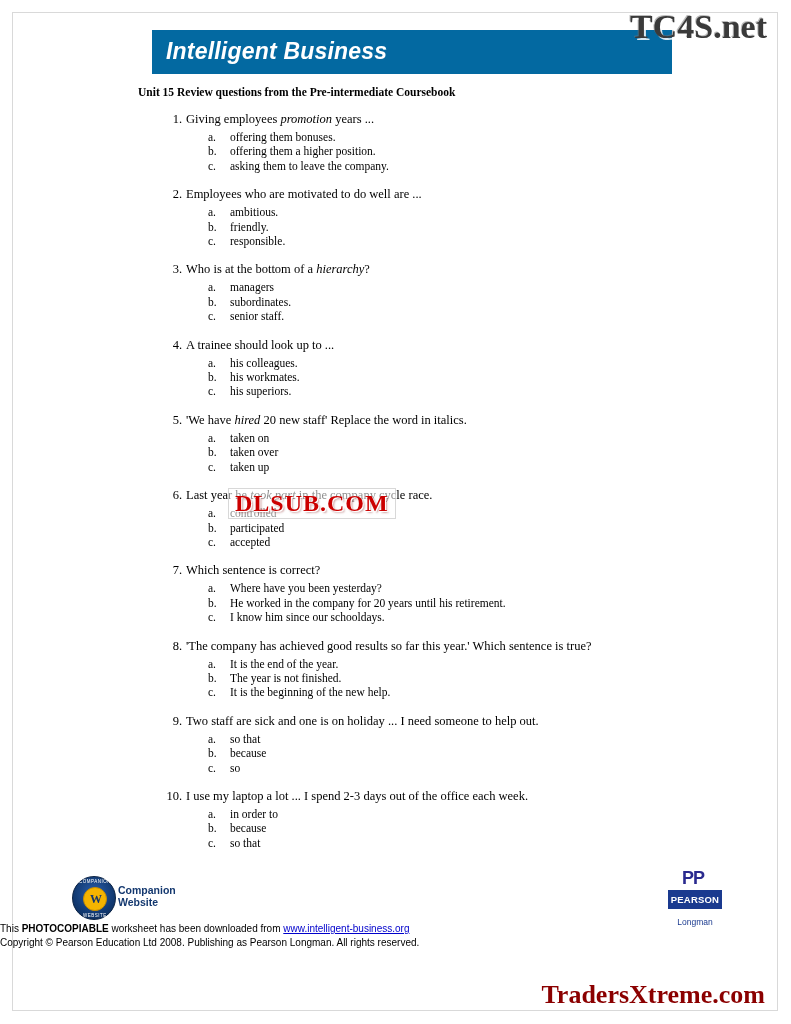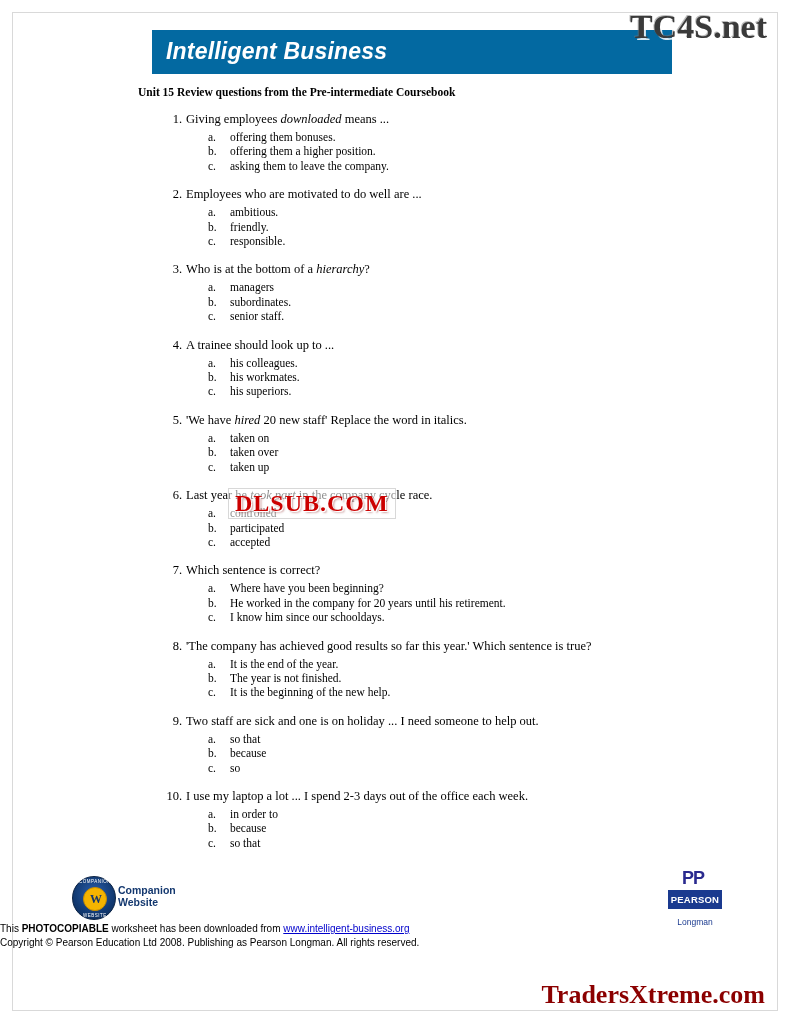--- a/index.html
+++ b/index.html
@@ -294,21 +294,21 @@
   <div class="banner">
     <div class="banner-title">Intelligent Business</div>
   </div>
 
   <div class="content">
     <div class="subtitle">Unit 15 Review questions from the Pre-intermediate Coursebook</div>
 
     <ol class="questions" id="question-list">
         <li>
           <span class="qnum">1.</span>
-          <span class="qtext"><span>Giving employees </span><i>downloaded</i><span> means ...</span></span>
+          <span class="qtext"><span>Giving employees </span><i>promotion</i><span> years ...</span></span>
           <ol class="options">
             <li><span class="onum">a.</span><span>offering them bonuses.</span></li>
             <li><span class="onum">b.</span><span>offering them a higher position.</span></li>
             <li><span class="onum">c.</span><span>asking them to leave the company.</span></li>
           </ol>
         </li>
         <li>
           <span class="qnum">2.</span>
           <span class="qtext"><span>Employees who are motivated to do well are ...</span><span></span></span>
           <ol class="options">
@@ -350,21 +350,21 @@
           <ol class="options">
             <li><span class="onum">a.</span><span>controlled</span></li>
             <li><span class="onum">b.</span><span>participated</span></li>
             <li><span class="onum">c.</span><span>accepted</span></li>
           </ol>
         </li>
         <li>
           <span class="qnum">7.</span>
           <span class="qtext"><span>Which sentence is correct?</span><span></span></span>
           <ol class="options">
-            <li><span class="onum">a.</span><span>Where have you been beginning?</span></li>
+            <li><span class="onum">a.</span><span>Where have you been yesterday?</span></li>
             <li><span class="onum">b.</span><span>He worked in the company for 20 years until his retirement.</span></li>
             <li><span class="onum">c.</span><span>I know him since our schooldays.</span></li>
           </ol>
         </li>
         <li>
           <span class="qnum">8.</span>
           <span class="qtext"><span>'The company has achieved good results so far this year.'  Which sentence is true?</span><span></span></span>
           <ol class="options">
             <li><span class="onum">a.</span><span>It is the end of the year.</span></li>
             <li><span class="onum">b.</span><span>The year is not finished.</span></li>

